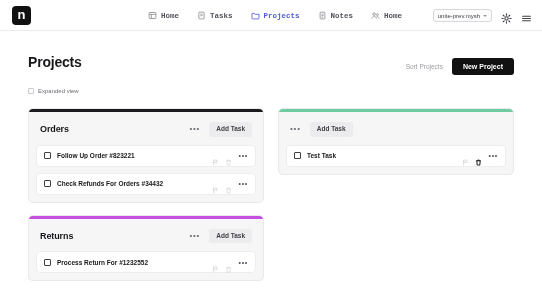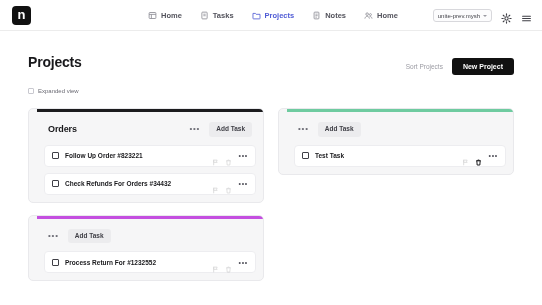--- a/index.html
+++ b/index.html
@@ -39,20 +39,21 @@
   }
 
   .nav-center {
     position: absolute;
     left: 148px;
     top: 0;
     height: 31px;
     display: flex;
     align-items: center;
     gap: 18px;
+    font-family: Liberation Mono, monospace;
   }
 
   .nav-item {
     display: flex;
     align-items: center;
     gap: 4px;
     font-size: 7.5px;
     font-weight: 700;
     color: #52525b;
     white-space: nowrap;
@@ -167,21 +168,20 @@
     gap: 14px;
     align-items: flex-start;
   }
   .column { width: 240px; display: flex; flex-direction: column; gap: 12px; }
 
   .card {
     background: #f6f6f7;
     border: 1px solid #e9e9ec;
     border-radius: 5px;
     overflow: hidden;
-    padding-left: 8px;
   }
 
   .card-bar { height: 3px; width: 100%; }
 
   .card-head {
     display: flex;
     align-items: center;
     padding: 10px 11px 8px 11px;
   }
 
@@ -417,20 +417,21 @@
               <span class="task-dots">•••</span>
             </span>
           </div>
 
         </div>
       </div>
 
       <div class="card">
         <div class="card-bar" style="background:#c44fe0"></div>
         <div class="card-head">
+          <span class="card-title">Returns</span>
           <span class="dots">•••</span>
           <button class="add-task-btn">Add Task</button>
         </div>
         <div class="card-body">
           <div class="task">
             <span class="task-check"></span>
             <span class="task-label">Process Return For #1232552</span>
             <span class="task-icons">
               <span class="t-ico faint">
                 <svg viewBox="0 0 10 10" width="7" height="7">

